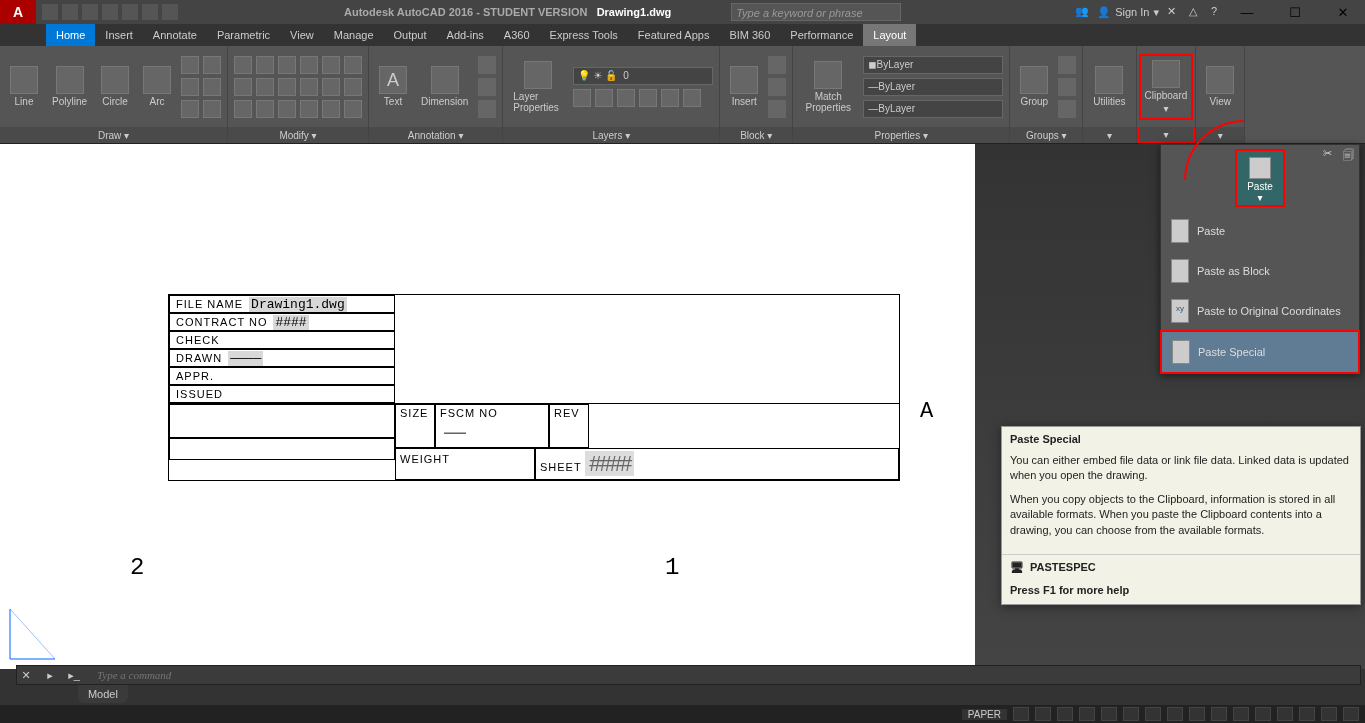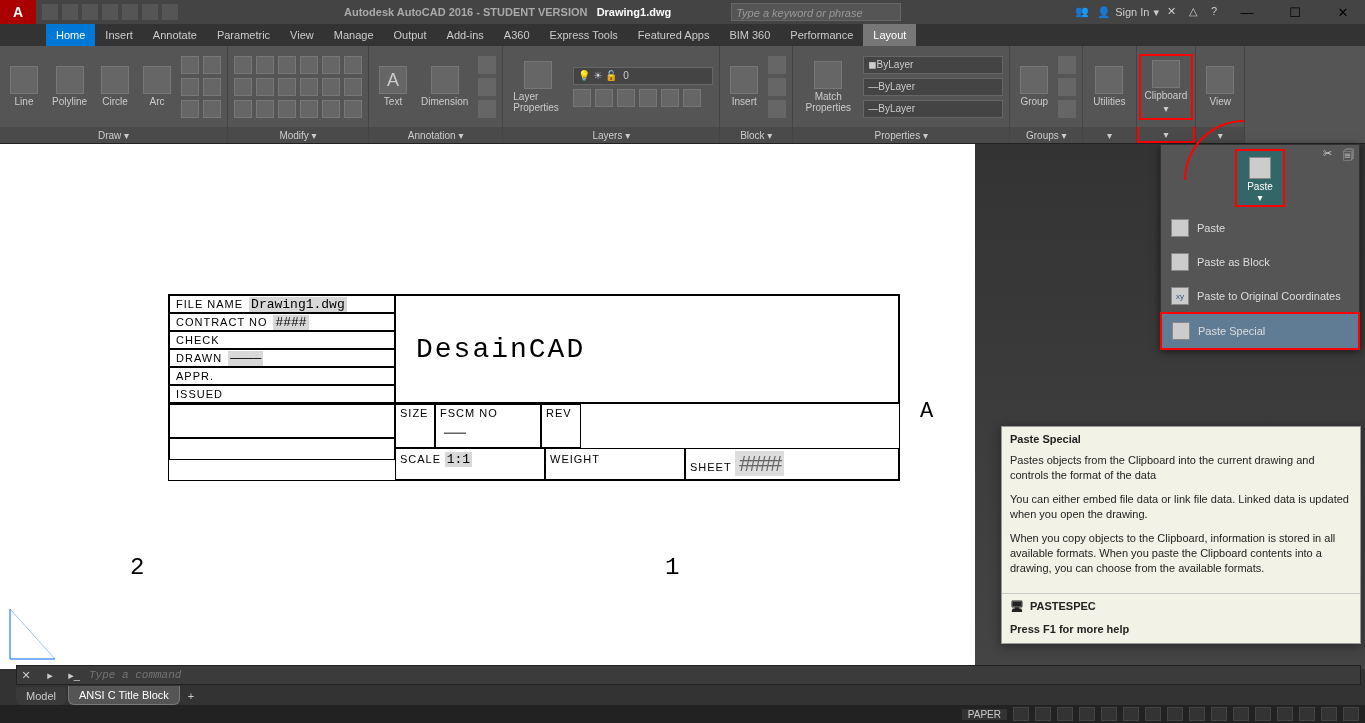--- a/index.html
+++ b/index.html
@@ -59,43 +59,43 @@
 .canvas .ax-a { position:absolute; top: 255px; left: 920px; font-family: "Courier New"; font-size: 22px; }
 .canvas .ax-2 { position:absolute; top: 410px; left: 130px; font-family: "Courier New"; font-size: 24px; }
 .canvas .ax-1 { position:absolute; top: 410px; left: 665px; font-family: "Courier New"; font-size: 24px; }
 .canvas .ucs { position:absolute; bottom: 5px; left: 5px; width:50px; height:60px; }
 
 
 .flyout { position: absolute; top: 144px; right: 5px; width: 200px; background: #555; border:1px solid #333; box-shadow: 0 2px 8px #0008; z-index: 50; }
 .flyout .paste-main { border:2px solid #f00; margin: 4px auto; width: 50px; background:#366; color:#fff; font-size:10px; text-align:center; padding: 6px 0 2px; }
 .flyout .paste-main .pic { width:22px; height:22px; background:#ccc; margin:0 auto 2px; border:1px solid #888; }
 .flyout .item { display:flex; align-items:center; gap:8px; padding:8px 10px; color:#ddd; font-size:11px; cursor:pointer; }
-.flyout .item .ii { width:18px; height:18px; background:#ccc; border:1px solid #888; flex:0 0 18px; position:relative; }
+.flyout .item .ii { width:18px; height:24px; background:#ccc; border:1px solid #888; flex:0 0 18px; position:relative; }
 .flyout .item.hl { background:#3a6; border:2px solid #f00; margin:-1px; }
 .flyout .item.hl { background:#328; }
 .flyout .item.hl { background: #5a87b0; }
 .flyout .topicons { position:absolute; top:2px; right:2px; display:flex; gap:6px; }
 .flyout .topicons span{ width:14px; height:14px; display:inline-block; color:#ccc; font-size:11px; }
 .flyout-red { border:2px solid #f00; }
 
 
 .tooltip { position:absolute; top: 426px; right: 4px; width: 360px; background:#f2f2e6; border:1px solid #999; box-shadow:0 2px 10px #0006; font-size:11px; color:#222; z-index: 70; padding-bottom:4px; }
 .tooltip .tt-title { font-weight:bold; padding:6px 8px; }
 .tooltip .tt-body { padding: 2px 8px 8px; line-height:1.4; }
 .tooltip .tt-body p{ margin-bottom:8px; }
 .tooltip .tt-cmd { border-top:1px solid #ccc; padding:6px 8px; font-weight:bold; display:flex; align-items:center; gap:6px; }
 .tooltip .tt-help { padding: 4px 8px; font-weight:bold; }
 
 
 .cmdline { position:absolute; bottom:38px; left:16px; right:4px; height:20px; background:#3b3b3b; display:flex; align-items:center; gap:6px; color:#999; font-size:11px; border:1px solid #222; }
 .cmdline .ci { width:18px; height:18px; display:flex; align-items:center; justify-content:center; color:#ccc; }
-.cmdline input { flex:1; background:transparent; border:none; color:#999; font-style:italic; font-family: Liberation Mono, monospace; font-size: 11px; outline:none; }
-
-
-.tabstrip { position:absolute; bottom:18px; left:16px; height:20px; display:flex; align-items:flex-end; gap:2px; font-size:11px; }
+.cmdline input { flex:1; background:transparent; border:none; color:#999; font-style:italic; font-family: Liberation Serif, serif; font-size: 11px; outline:none;margin-left:8px; }
+
+
+.tabstrip { position:absolute; bottom:18px; left:16px; height:20px; display:flex; align-items:flex-end; gap:2px; font-size:11px;flex-direction:column; }
 .tabstrip .t { padding:3px 10px; background:#3a3a3a; color:#ccc; border-radius: 0 0 6px 6px; cursor:pointer; }
 .tabstrip .t.active { background:#555; color:#fff; border:1px solid #777; border-top:none; }
 .tabstrip .plus { padding:3px 6px; color:#ccc; cursor:pointer; }
 
 
 .status { position:absolute; bottom:0; left:0; right:0; height:18px; background:#222; display:flex; align-items:center; justify-content:flex-end; gap:6px; color:#ccc; font-size:10px; padding:0 6px; }
 .status .sb { width:16px; height:14px; background:#333; border:1px solid #444; cursor:pointer; }
 .status .paper { padding: 0 6px; background:#333; }
 
 .red-arc { position:absolute; top: 120px; left: 1184px; width: 60px; height: 60px; border:2px solid #f00; border-right:none; border-bottom:none; border-radius: 60px 0 0 0; z-index: 55; background:transparent; pointer-events:none; }
@@ -353,42 +353,40 @@
             <span class="lbl">DRAWN</span>
             <span class="val-hl">————</span>
           </div>
         <div class="cell">
             <span class="lbl">APPR.</span>
           </div>
         <div class="cell">
             <span class="lbl">ISSUED</span>
           </div>
       </div>
-      <div class="rightbig">DesainCAD</div>
     </div>
     <div class="row" style="border-top:1px solid #000">
       <div class="leftcol">
         <div class="cell" style="height:34px"></div>
         <div class="cell" style="height:22px"></div>
       </div>
       <div style="flex:1;display:flex;flex-direction:column">
         <div style="display:flex">
           <div class="bcell" style="width:40px">
               <div class="lbl">SIZE</div>
             </div>
-          <div class="bcell" style="width:106px">
+          <div class="bcell" style="width:114px">
               <div class="lbl">FSCM NO</div>
               <div class="hash" style="background:none">—</div>
             </div>
           <div class="bcell" style="width:40px">
               <div class="lbl">REV</div>
             </div>
         </div>
         <div style="display:flex">
-          <div class="bcell" style="width:150px"><span class="lbl">SCALE</span> <span class="val-hl">1:1</span></div>
           <div class="bcell" style="width:140px"><span class="lbl">WEIGHT</span></div>
           <div class="bcell" style="flex:1"><span class="lbl">SHEET</span> <span class="hash">####</span></div>
         </div>
       </div>
     </div>
   </div>
 
   <div class="ax-a">A</div>
   <div class="ax-2">2</div>
   <div class="ax-1">1</div>
@@ -424,21 +422,20 @@
     </div>
   <div class="item hl flyout-red" style="background:#5f7c94">
       <div class="ii"></div>
       <span>Paste Special</span>
     </div>
 </div>
 
 <div class="tooltip">
   <div class="tt-title">Paste Special</div>
   <div class="tt-body">
-    <p>Pastes objects from the Clipboard into the current drawing and controls the format of the data</p>
     <p>You can either embed file data or link file data. Linked data is updated when you open the drawing.</p>
     <p>When you copy objects to the Clipboard, information is stored in all available formats. When you paste the Clipboard contents into a drawing, you can choose from the available formats.</p>
   </div>
   <div class="tt-cmd">
       <span>🖥</span>
       <span>PASTESPEC</span>
     </div>
   <div class="tt-help">Press F1 for more help</div>
 </div>
 

